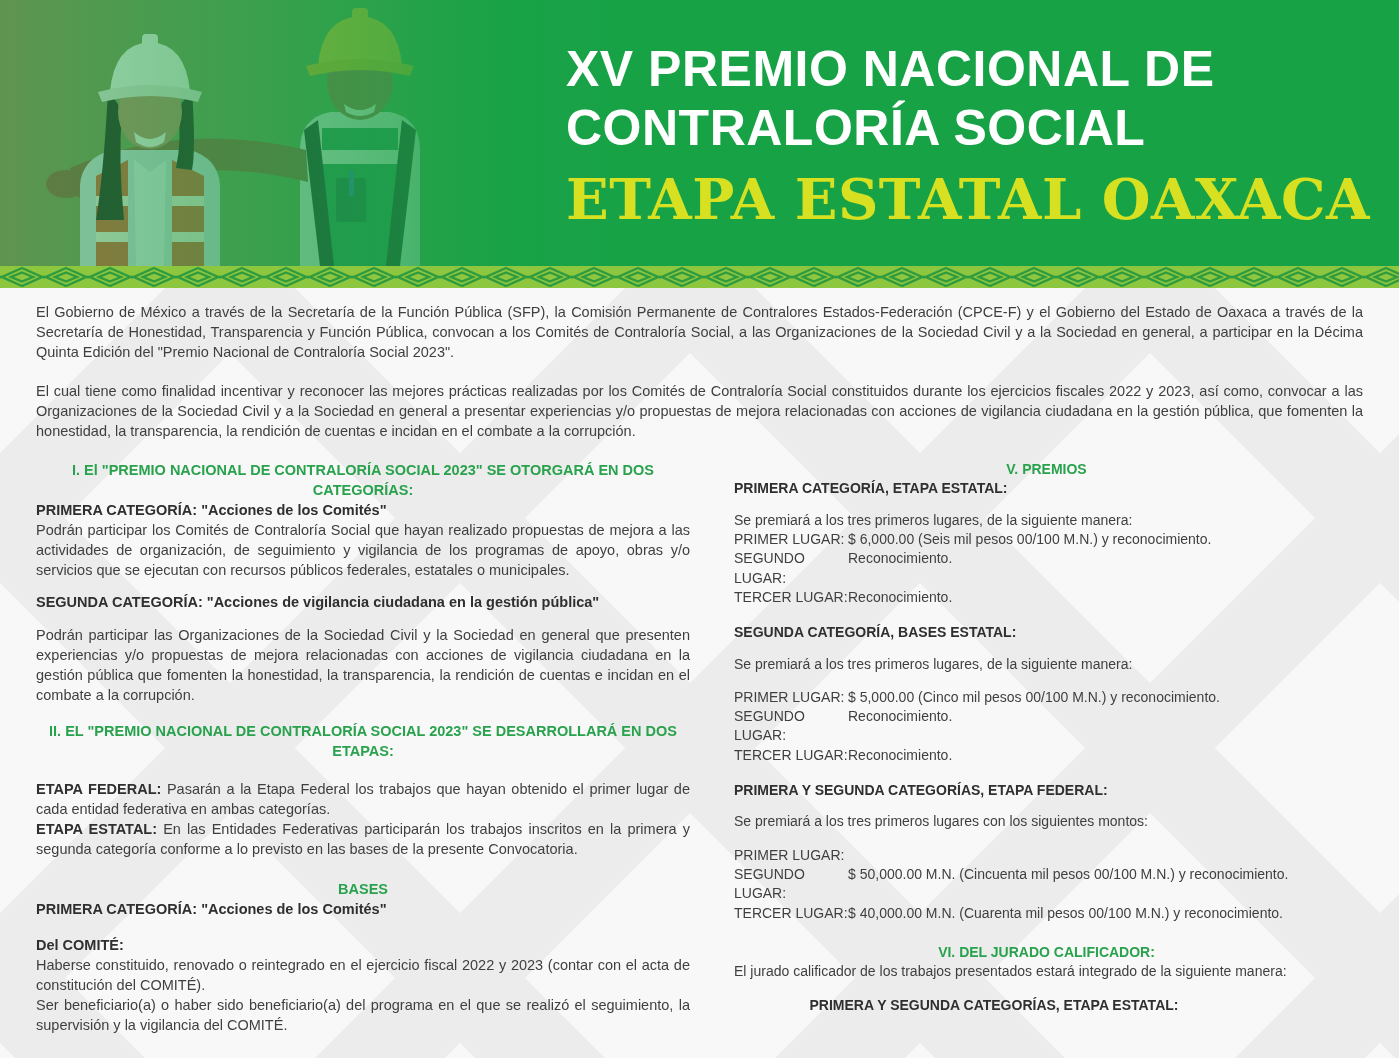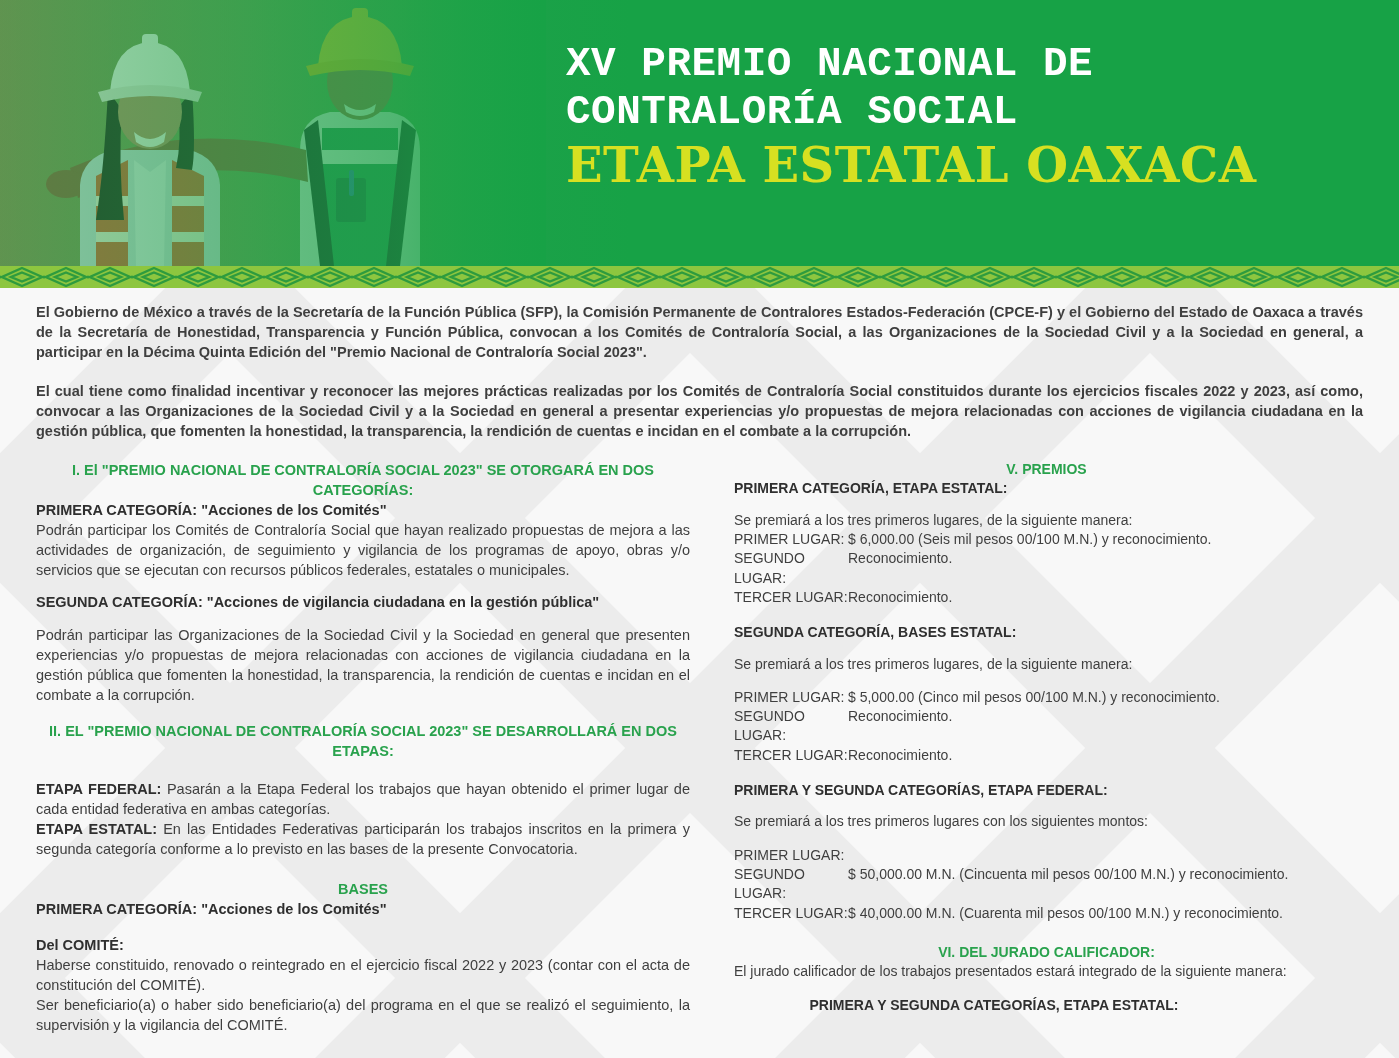--- a/index.html
+++ b/index.html
@@ -3,31 +3,31 @@
 <meta charset="utf-8">
 <style>
   html,body{margin:0;padding:0;}
   body{font-family:"Liberation Sans",sans-serif;background:#ffffff;}
   .page{position:relative;width:1399px;height:1058px;overflow:hidden;background:#fbfbfb;}
 
   
   .header{position:relative;width:1399px;height:266px;background:linear-gradient(90deg,#2f9e53 0%,#17a246 45%,#17a246 100%);}
   .header-photo{position:absolute;left:0;top:0;}
   .title-block{position:absolute;left:566px;top:40px;line-height:1.18;}
-  .title-line{font-family:Liberation Mono, monospace;font-weight:700;color:#ffffff;font-size:41px;letter-spacing:.5px;white-space:nowrap;}
-  .subtitle{font-family:"DejaVu Serif","Liberation Serif",serif;font-weight:700;color:#d7e021;font-size:48px;letter-spacing:.5px;margin-top:0;white-space:nowrap;}
+  .title-line{font-family:Liberation Sans, sans-serif;font-weight:700;color:#ffffff;font-size:50px;letter-spacing:.5px;white-space:nowrap;}
+  .subtitle{font-family:"DejaVu Serif","Liberation Serif",serif;font-weight:700;color:#d7e021;font-size:56px;letter-spacing:.5px;margin-top:8px;white-space:nowrap;}
 
   .deco-strip{display:block;width:1399px;height:22px;}
 
   
   .doc-body{position:relative;width:1399px;height:770px;background:#fafafa;}
   .bg-pattern{position:absolute;left:0;top:0;z-index:0;}
   .content{position:relative;z-index:1;padding:14px 36px 0 36px;color:#3f3f3f;font-size:14.5px;line-height:1.38;}
   .content p{margin:0;}
-  .intro p{text-align:justify;margin-bottom:19px;font-weight:bold;}
+  .intro p{text-align:justify;margin-bottom:19px;}
 
   .columns{display:flex;gap:44px;margin-top:14px;}
   .col-left{width:654px;flex:0 0 654px;}
   .col-right{width:625px;flex:0 0 625px;}
 
   .green-head{color:#29a24d;font-weight:700;text-align:center;margin:0 0 14px 0;}
   .bold-head{font-weight:700;color:#2f2f2f;margin:0;}
   .just{text-align:justify;}
   .blk{margin-bottom:16px;}
   .blk-sm{margin-bottom:12px;}

